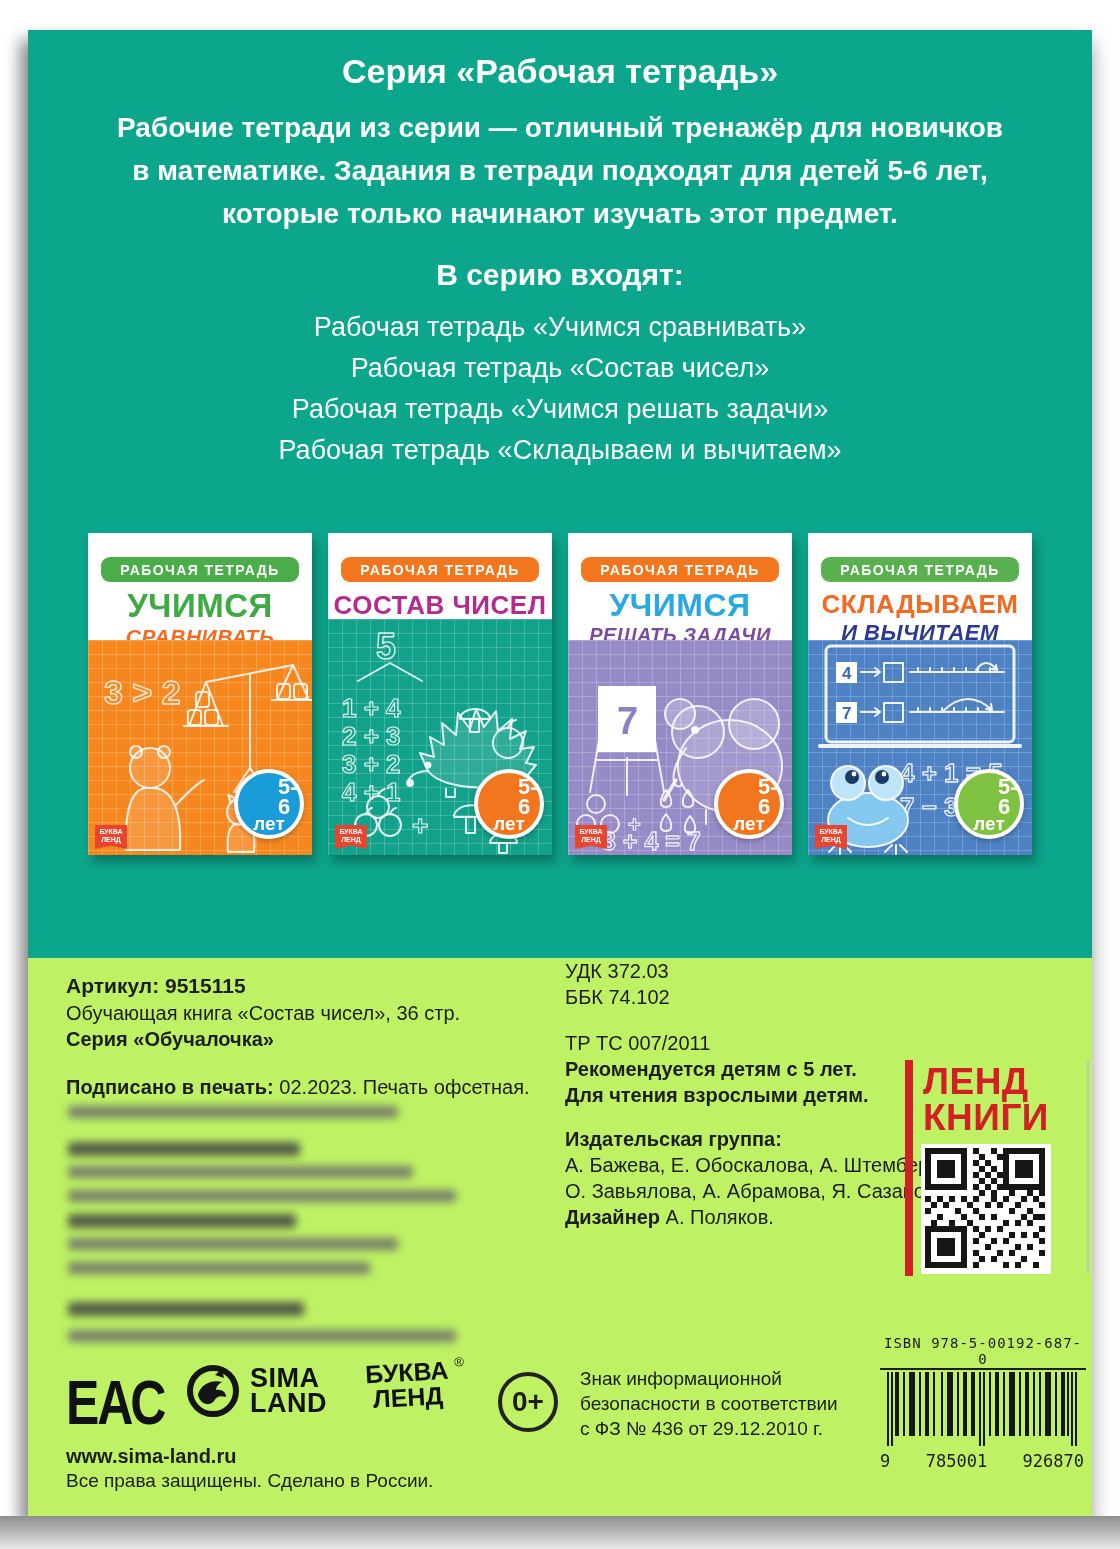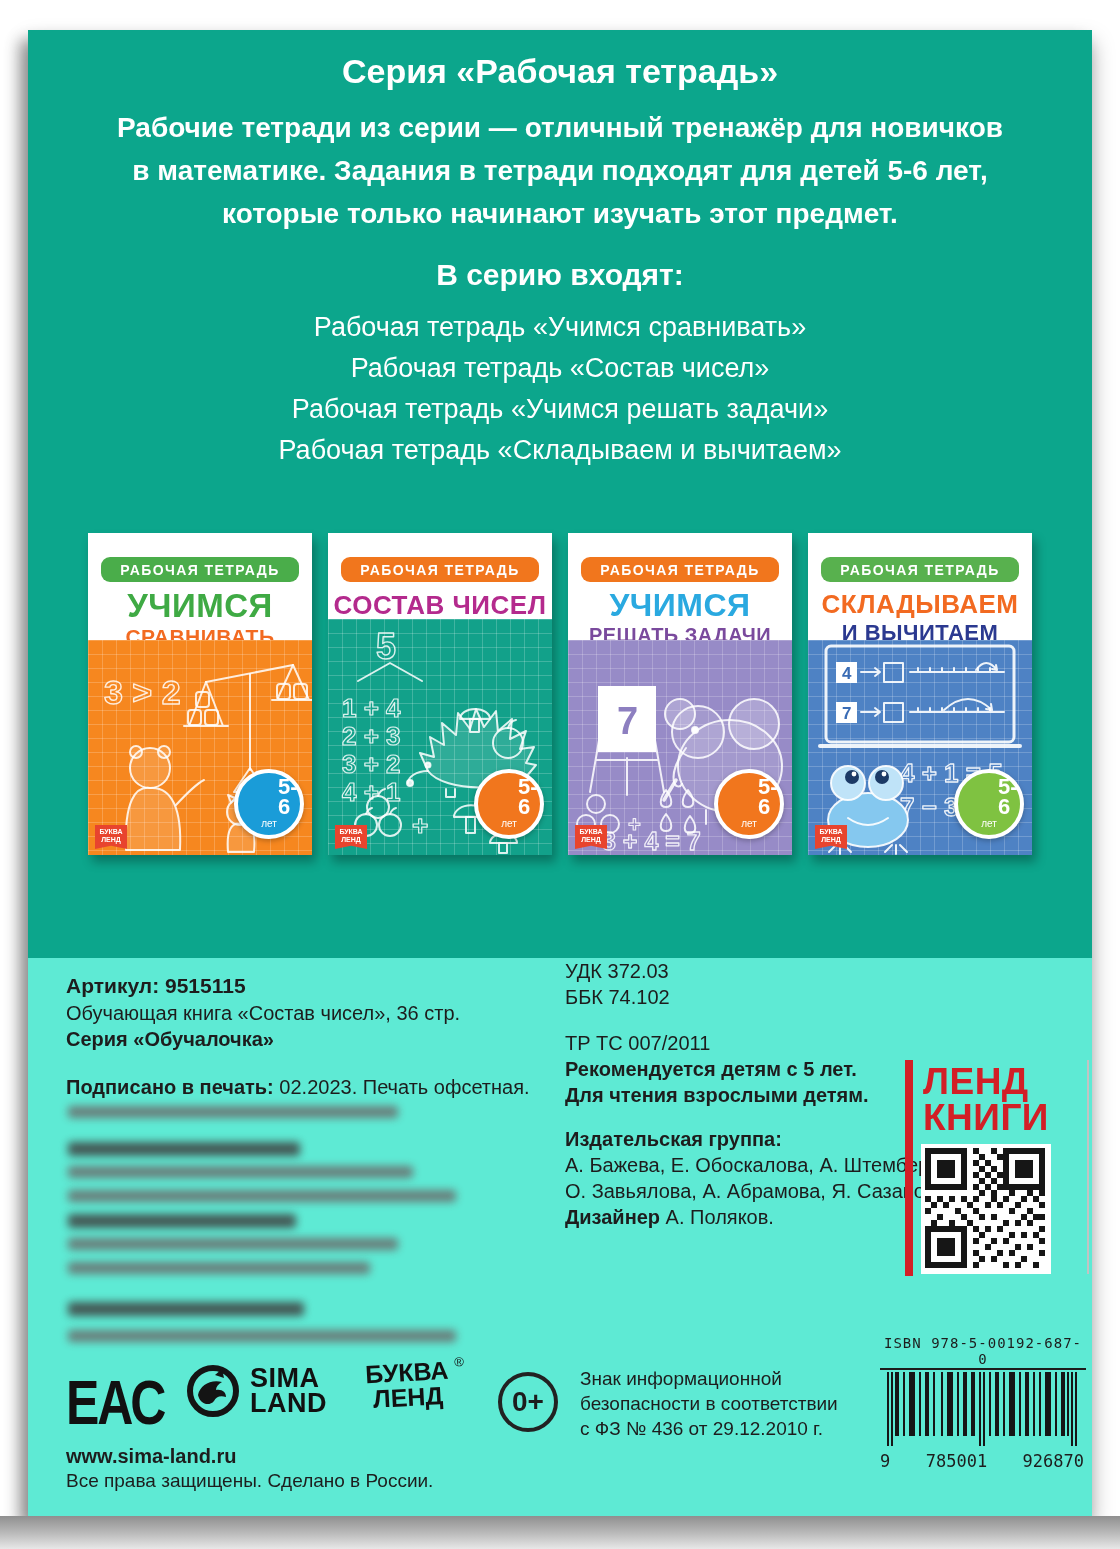--- a/index.html
+++ b/index.html
@@ -20,35 +20,35 @@
   .includes{position:absolute;top:277px;left:0;width:100%;text-align:center;color:#fff;
         font-size:27px;font-weight:500;line-height:41px;}
   
   .covers{position:absolute;top:503px;left:60px;width:944px;display:flex;gap:16px;}
   .cover{width:224px;height:322px;background:#fff;position:relative;flex:0 0 auto;
          box-shadow:4px 7px 10px rgba(0,0,0,.30);}
   .cover-band{margin:24px auto 0;width:198px;height:25px;border-radius:9px;color:#fff;
          font-size:14px;font-weight:700;letter-spacing:1.4px;display:flex;
          align-items:center;justify-content:center;}
   .ct1{text-align:center;font-weight:800;margin-top:5px;letter-spacing:.5px;}
-  .ct2{text-align:center;font-weight:800;letter-spacing:.5px;}
+  .ct2{text-align:center;font-weight:800;letter-spacing:.5px;font-style:italic;}
   .cover-body{position:absolute;left:0;right:0;bottom:0;
          background-image:linear-gradient(rgba(255,255,255,.20) 1px,transparent 1px),
                           linear-gradient(90deg,rgba(255,255,255,.20) 1px,transparent 1px);
          background-size:14px 14px;}
   .badge{position:absolute;right:8px;bottom:16px;width:62px;height:62px;border-radius:50%;
          border:4px solid #fff;display:flex;flex-direction:column;align-items:center;
          justify-content:center;color:#fff;box-shadow:0 2px 5px rgba(0,0,0,.25);}
   .badge .num{font-size:22px;font-weight:800;line-height:20px;margin-left:40px;}
-  .badge .unit{font-size:10px;font-weight:400;line-height:14px;}
+  .badge .unit{font-size:19px;font-weight:700;line-height:14px;}
   .mini-logo{position:absolute;left:7px;bottom:6px;width:32px;padding:3px 0 5px;
          background:#e8442e;color:#fff;font-size:7px;font-weight:700;text-align:center;
          line-height:8px;clip-path:polygon(0 0,100% 0,100% 100%,50% 86%,0 100%);}
   
-  .white{position:absolute;left:0;top:928px;width:100%;height:558px;background:#5eead4;color:#1d1d1d;}
+  .white{position:absolute;left:0;top:928px;width:100%;height:558px;background:#bef264;color:#1d1d1d;}
   .abs{position:absolute;}
   .b{font-weight:700;}
   .blur-line{position:absolute;height:12px;border-radius:3px;background:#6b6b6b;
          filter:blur(4px);opacity:.85;}
   .blur-bold{height:14px;background:#3f3f3f;}
   .biblio{position:absolute;left:537px;top:0;font-size:20px;line-height:26px;}
   
   .promo{position:absolute;left:877px;top:100px;width:184px;height:224px;}
   .promo-redbar{position:absolute;left:0;top:2px;width:8px;height:216px;background:#d21f26;}
   .promo-grayline{position:absolute;right:0;top:2px;width:2px;height:214px;background:#c3c3c3;}

